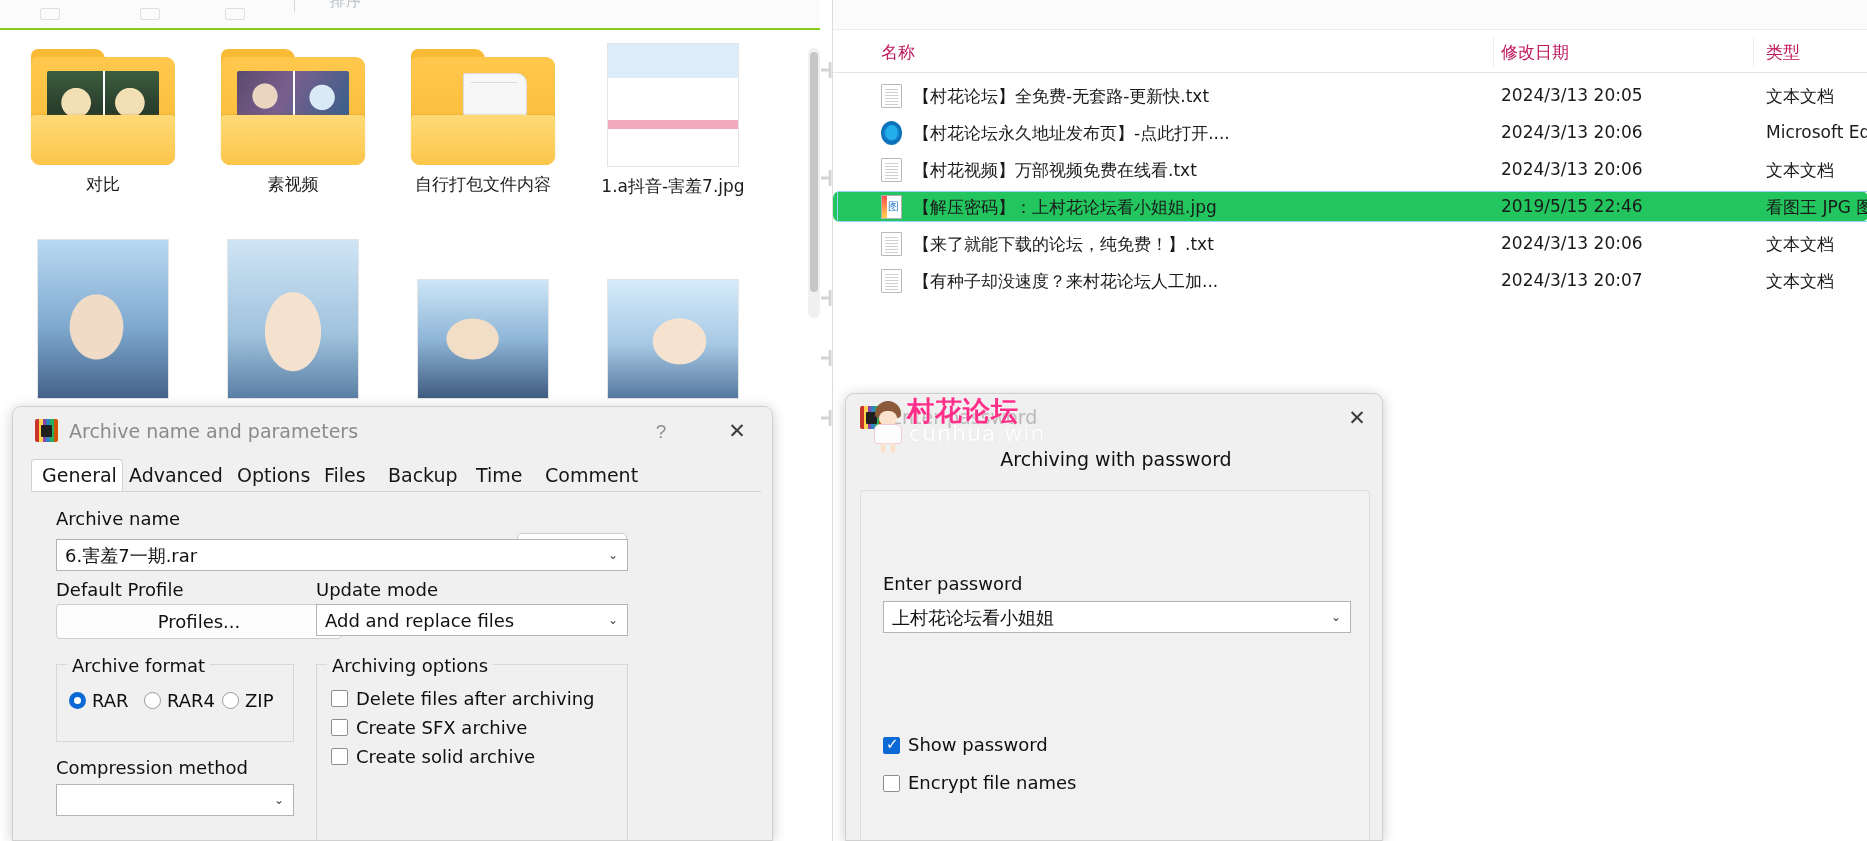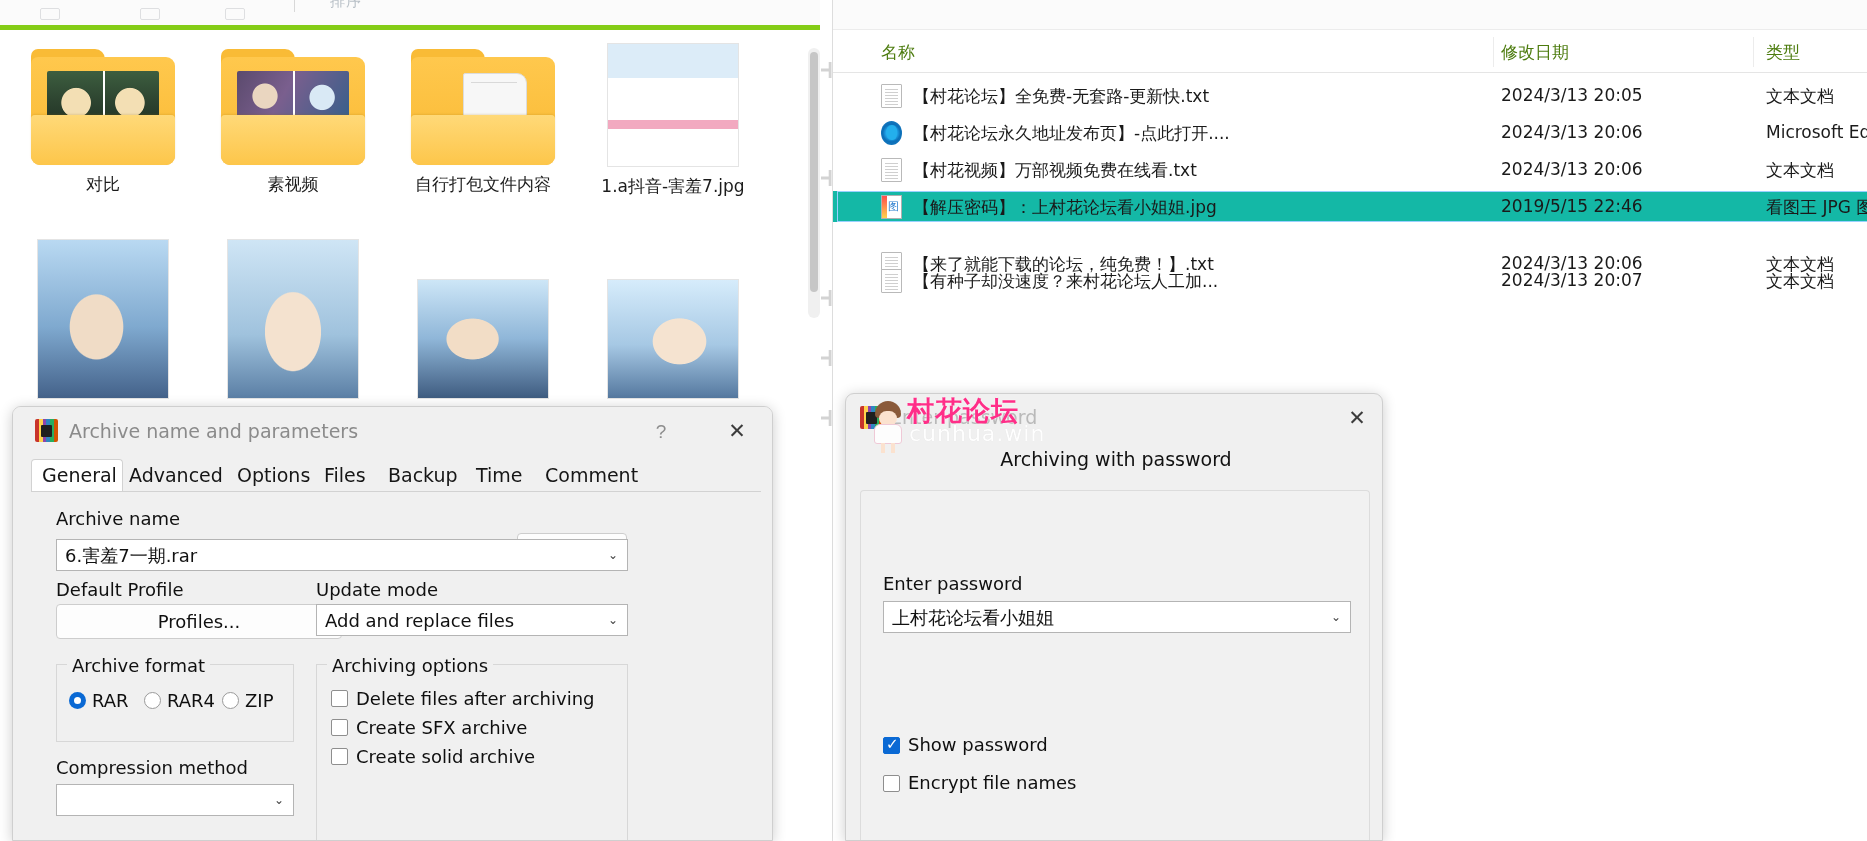--- a/index.html
+++ b/index.html
@@ -11,21 +11,21 @@
   }
   #root { position: relative; width: 1867px; height: 841px; }
 
   
   #left-pane {
     position: absolute; left: 0; top: 0; width: 832px; height: 841px;
     background: #ffffff; overflow: hidden;
   }
   #left-toolbar {
     position: absolute; left:0; top:0; width: 832px; height: 30px;
-    background: #fbfbfb; border-bottom: 5px solid #84cc16;
+    background: #fbfbfb; border-bottom: 2px solid #84cc16;
   }
   .tb-ghost { position: absolute; top: 0; height: 14px; opacity: .30; }
   .tb-ghost .g1 { position:absolute; width:20px; height:12px; border:1.5px solid #9aa0a6; border-radius:2px; }
   #tb-sep { position:absolute; left:294px; top:-6px; width:1px; height:18px; background:#d8d8d8; }
   #tb-text { position:absolute; left:330px; top:-8px; font-size:15px; color:#b9c0c7; letter-spacing:1px; }
 
   #left-content { position:absolute; left:0; top:31px; width:832px; height:810px; background:#fff; }
   .icon-cell {
     position: absolute; width: 190px; text-align: center;
   }
@@ -106,26 +106,26 @@
     background:#ffffff; border-left:1px solid #dddddd;
   }
   #right-toolbar {
     position:absolute; left:0; top:0; width:1035px; height:30px;
     background:#fbfbfb; border-bottom:1px solid #ececec;
   }
   #col-header {
     position:absolute; left:0; top:31px; width:1035px; height:42px;
     border-bottom:1px solid #e5e5e5; background:#ffffff;
   }
-  .col { position:absolute; top:10px; font-size:17px; color:#4d7c0f;
+  .col { position:absolute; top:10px; font-size:17px; color:#be185d;
          font-family:Liberation Sans, sans-serif; }
   .col-div { position:absolute; top:6px; width:1px; height:30px; background:#ececec; }
 
   .file-row { position:absolute; left:0; width:1035px; height:31px; }
-  .file-row.selected { background:#14b8a6; }
+  .file-row.selected { background:#22c55e;border-radius:7px; }
   .file-row.selected .sel-outline {
     position:absolute; left:4px; top:0; right:0; height:31px;
     border:1px solid #99d1ff;
   }
   .f-icon { position:absolute; left:48px; top:4px; width:21px; height:24px; }
   .f-name { position:absolute; left:80px; top:5px; font-size:17px; color:#1a1a1a;
             white-space:nowrap; font-family:"DejaVu Sans","Liberation Sans",sans-serif;}
   .f-date { position:absolute; left:668px; top:5px; font-size:17px; color:#1a1a1a;
             font-family:"DejaVu Sans","Liberation Sans",sans-serif;}
   .f-type { position:absolute; left:933px; top:5px; font-size:17px; color:#1a1a1a;
@@ -379,21 +379,21 @@
     </div>
 
     <div class="file-row selected" style="top:191px;">
       <div class="sel-outline"></div>
       <div class="f-icon ic-jpg"></div>
       <div class="f-name">【解压密码】：上村花论坛看小姐姐.jpg</div>
       <div class="f-date">2019/5/15 22:46</div>
       <div class="f-type">看图王 JPG 图片...</div>
     </div>
 
-    <div class="file-row" style="top:228px;margin-top:20px;">
+    <div class="file-row" style="top:228px;">
       <div class="f-icon ic-doc"></div>
       <div class="f-name">【来了就能下载的论坛，纯免费！】.txt</div>
       <div class="f-date">2024/3/13 20:06</div>
       <div class="f-type">文本文档</div>
     </div>
 
     <div class="file-row" style="top:265px;">
       <div class="f-icon ic-doc"></div>
       <div class="f-name">【有种子却没速度？来村花论坛人工加...</div>
       <div class="f-date">2024/3/13 20:07</div>

